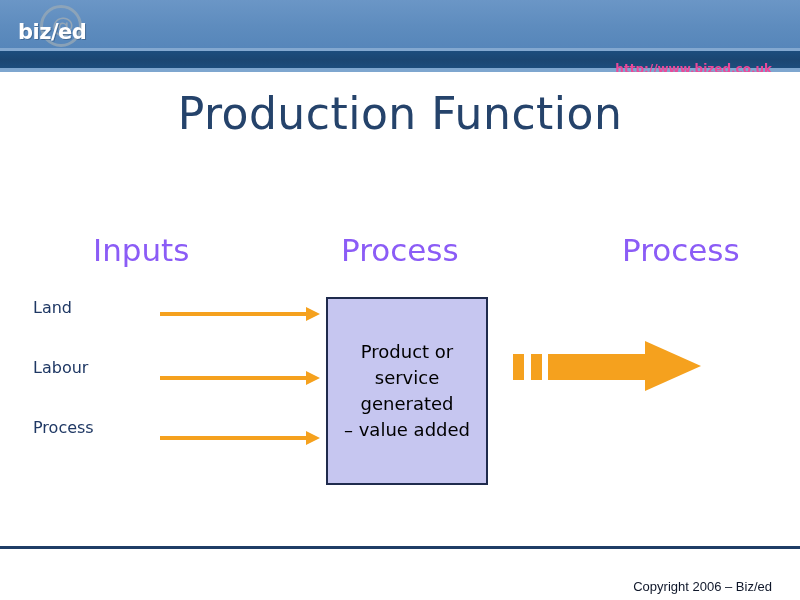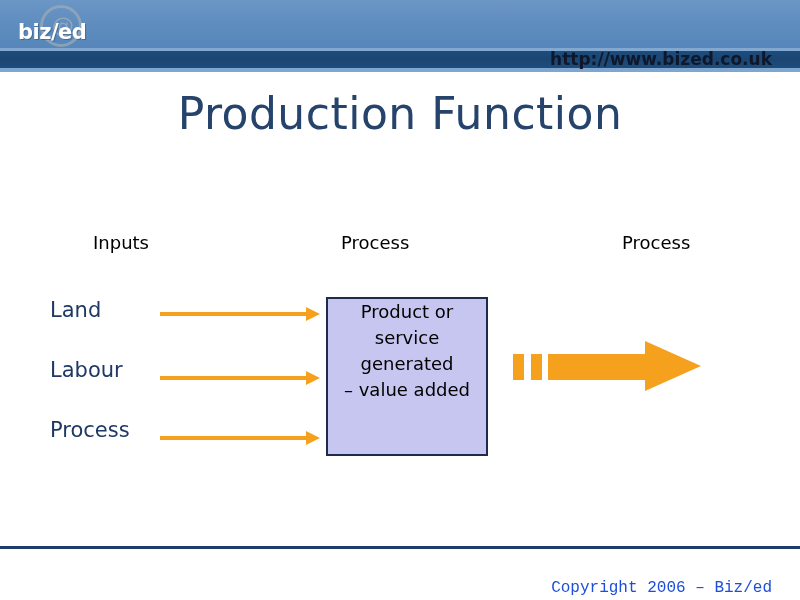--- a/index.html
+++ b/index.html
@@ -47,26 +47,26 @@
   #header-rule-bottom {
     position: absolute;
     left: 0; top: 68px;
     width: 800px;
     height: 4px;
     background: #7ea6cf;
   }
   #site-url {
     position: absolute;
     right: 28px;
-    top: 51px;
+    top: 61px;
     line-height: 17px;
-    color: #0f172a;
+    color: #ec4899;
     font-family: "DejaVu Sans", sans-serif;
     font-weight: bold;
-    font-size: 17px;
+    font-size: 12px;
     letter-spacing: 0px;
     white-space: nowrap;
   }
 
   
   #logo {
     position: absolute;
     left: 8px;
     top: 4px;
     width: 104px;
@@ -117,35 +117,35 @@
     font-size: 44px;
     font-weight: normal;
     color: #25436b;
     letter-spacing: 0.5px;
   }
 
   
   .col-heading {
     position: absolute;
     font-family: "DejaVu Sans", sans-serif;
-    font-size: 18px;
-    color: #000000;
+    font-size: 31px;
+    color: #8b5cf6;
     white-space: nowrap;
     text-align: center;
   }
   #heading-inputs  { left: 93px;  top: 232px; }
   #heading-process { left: 341px; top: 232px; }
   #heading-output  { left: 622px; top: 232px; }
 
   
   .input-label {
     position: absolute;
-    left: 50px;
-    font-family: "DejaVu Sans", sans-serif;
-    font-size: 21px;
+    left: 33px;
+    font-family: "DejaVu Sans", sans-serif;
+    font-size: 16px;
     color: #1f3864;
     white-space: nowrap;
   }
   #input-land    { top: 298px; }
   #input-labour  { top: 358px; }
   #input-capital { top: 418px; }
 
   
   .input-arrow {
     position: absolute;
@@ -174,25 +174,26 @@
     border-bottom: 7px solid transparent;
     border-left: 14px solid #F5A11E;
   }
 
   
   #process-box {
     position: absolute;
     left: 326px;
     top: 297px;
     width: 162px;
-    height: 159px;
+    height: 188px;
     background: #C6C6F0;
     border: 2px solid #1f2b4d;
     box-sizing: border-box;
     display: flex;
+    align-items: center;
     justify-content: center;
   }
   #process-text {
     font-family: "DejaVu Sans", sans-serif;
     font-size: 18px;
     line-height: 26px;
     color: #000000;
     text-align: center;
     padding: 0 2px;
     white-space: pre-line;
@@ -239,23 +240,23 @@
     left: 0;
     top: 546px;
     width: 800px;
     height: 3px;
     background: #1f3d66;
   }
   #footer-text {
     position: absolute;
     right: 28px;
     top: 579px;
-    font-family: Liberation Mono, monospace;
-    font-size: 16px;
-    color: #1d4ed8;
+    font-family: Liberation Sans, sans-serif;
+    font-size: 13px;
+    color: #0f172a;
     white-space: nowrap;
   }
 </style>
 </head>
 <body>
 
 <div id="header">
   <div id="header-top"></div>
   <div id="header-rule-top"></div>
   <div id="header-band"></div>

